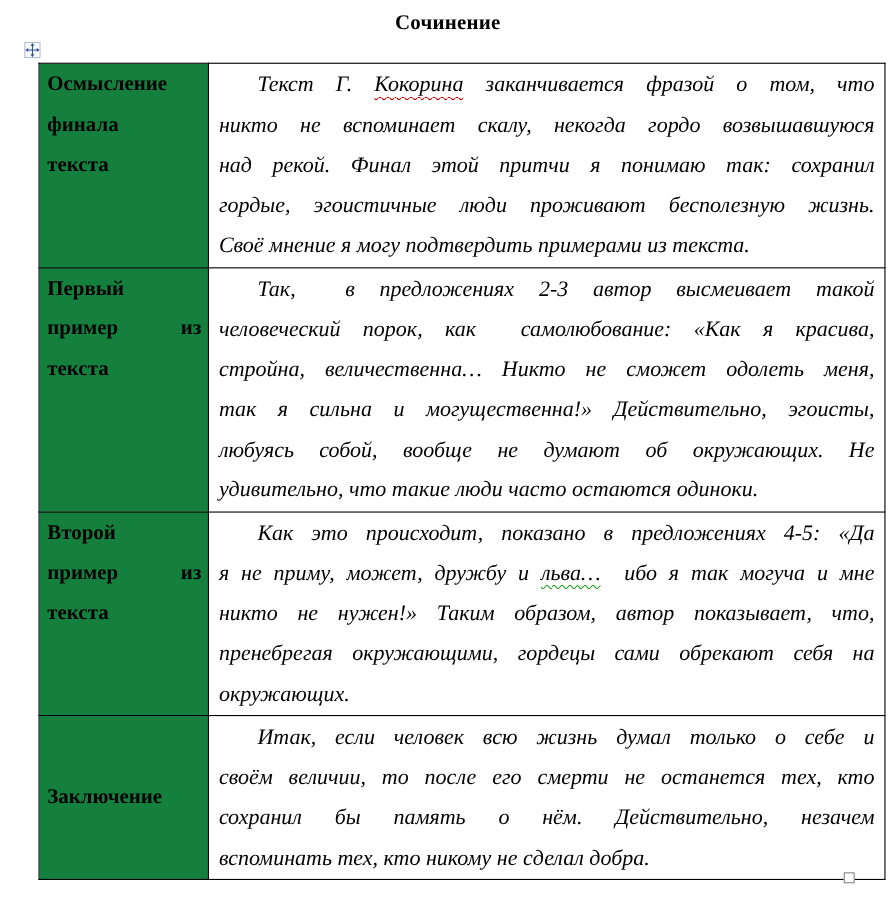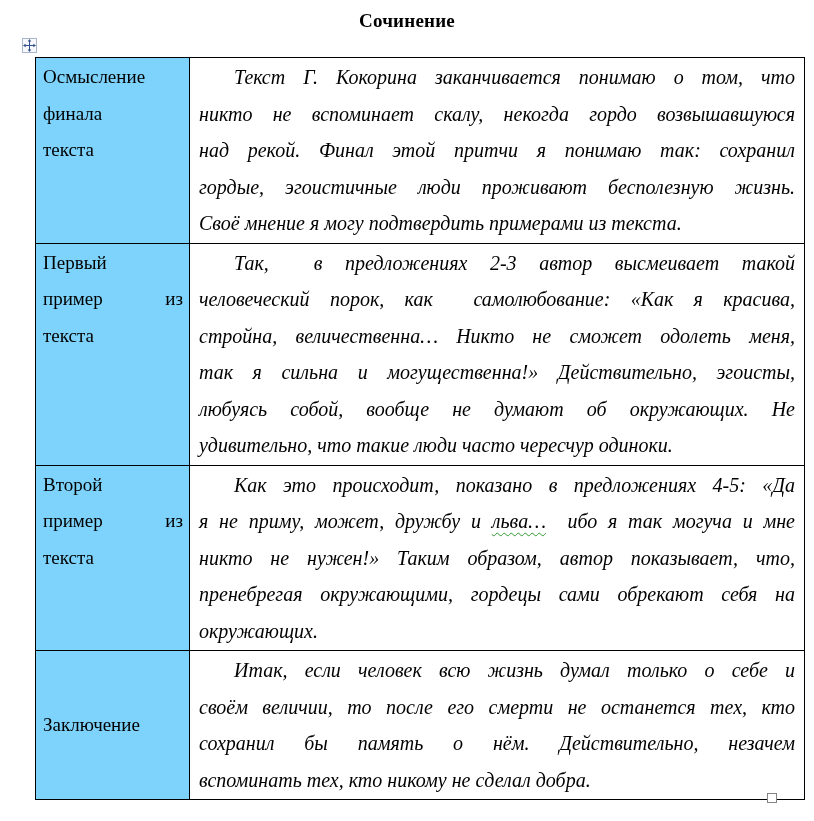--- a/index.html
+++ b/index.html
@@ -19,34 +19,34 @@
     background:#ffffff;border:1px solid #858585;cursor:nwse-resize;
   }
   table.essay{
     position:absolute;left:35px;top:57px;width:736px;
     border-collapse:collapse;table-layout:fixed;
   }
   table.essay td{
     border:1.5px solid #000;vertical-align:top;
   }
   td.label-cell{
-    width:140px;background:#7dd3fc;
-    font-weight:normal;font-size:19px;line-height:36.5px;
+    width:140px;background:#15803d;
+    font-weight:bold;font-size:19px;line-height:36.5px;
     padding:1px 6px 1px 7px;
   }
   td.label-cell.middle{vertical-align:middle;}
   td.text-cell{
     width:596px;font-style:italic;font-size:20px;line-height:36.5px;
     padding:1px 9px 1px 9px;
   }
   .tline{text-align:justify;text-align-last:justify;}
   .tline.last{text-align:center;text-align-last:left;}
   .tline.indent{text-indent:35px;}
   .spell{
-    text-decoration-style:wavy;
+    text-decoration:underline;text-decoration-style:wavy;
     text-decoration-color:#c00000;text-decoration-thickness:1px;
     text-underline-offset:4px;text-decoration-skip-ink:none;margin-top:12px;
   }
   .grammar{
     text-decoration:underline;text-decoration-style:wavy;
     text-decoration-color:#2f9e2f;text-decoration-thickness:1px;
     text-underline-offset:4px;text-decoration-skip-ink:none;
   }
 </style>
 </head>
@@ -68,40 +68,40 @@
 
 <table class="essay">
   <tbody>
       <tr>
         <td class="label-cell">
           <div class="tline"><span>Осмысление</span></div>
           <div class="tline"><span>финала</span></div>
           <div class="tline last"><span>текста</span></div>
         </td>
         <td class="text-cell">
-          <div class="tline indent"><span>Текст Г. </span><span class="spell">Кокорина</span><span> заканчивается понимаю о том, что</span></div>
+          <div class="tline indent"><span>Текст Г. </span><span class="spell">Кокорина</span><span> заканчивается фразой о том, что</span></div>
           <div class="tline"><span>никто не вспоминает скалу, некогда гордо возвышавшуюся</span></div>
           <div class="tline"><span>над рекой. Финал этой притчи я понимаю так: сохранил</span></div>
           <div class="tline"><span>гордые, эгоистичные люди проживают бесполезную жизнь.</span></div>
           <div class="tline last"><span>Своё мнение я могу подтвердить примерами из текста.</span></div>
         </td>
       </tr>
       <tr>
         <td class="label-cell">
           <div class="tline"><span>Первый</span></div>
           <div class="tline"><span>пример из</span></div>
           <div class="tline last"><span>текста</span></div>
         </td>
         <td class="text-cell">
           <div class="tline indent"><span>Так,&nbsp; в предложениях 2-3 автор высмеивает такой</span></div>
           <div class="tline"><span>человеческий порок, как&nbsp; самолюбование: «Как я красива,</span></div>
           <div class="tline"><span>стройна, величественна… Никто не сможет одолеть меня,</span></div>
           <div class="tline"><span>так я сильна и могущественна!» Действительно, эгоисты,</span></div>
           <div class="tline"><span>любуясь собой, вообще не думают об окружающих. Не</span></div>
-          <div class="tline last"><span>удивительно, что такие люди часто чересчур одиноки.</span></div>
+          <div class="tline last"><span>удивительно, что такие люди часто остаются одиноки.</span></div>
         </td>
       </tr>
       <tr>
         <td class="label-cell">
           <div class="tline"><span>Второй</span></div>
           <div class="tline"><span>пример из</span></div>
           <div class="tline last"><span>текста</span></div>
         </td>
         <td class="text-cell">
           <div class="tline indent"><span>Как это происходит, показано в предложениях 4-5: «Да</span></div>

